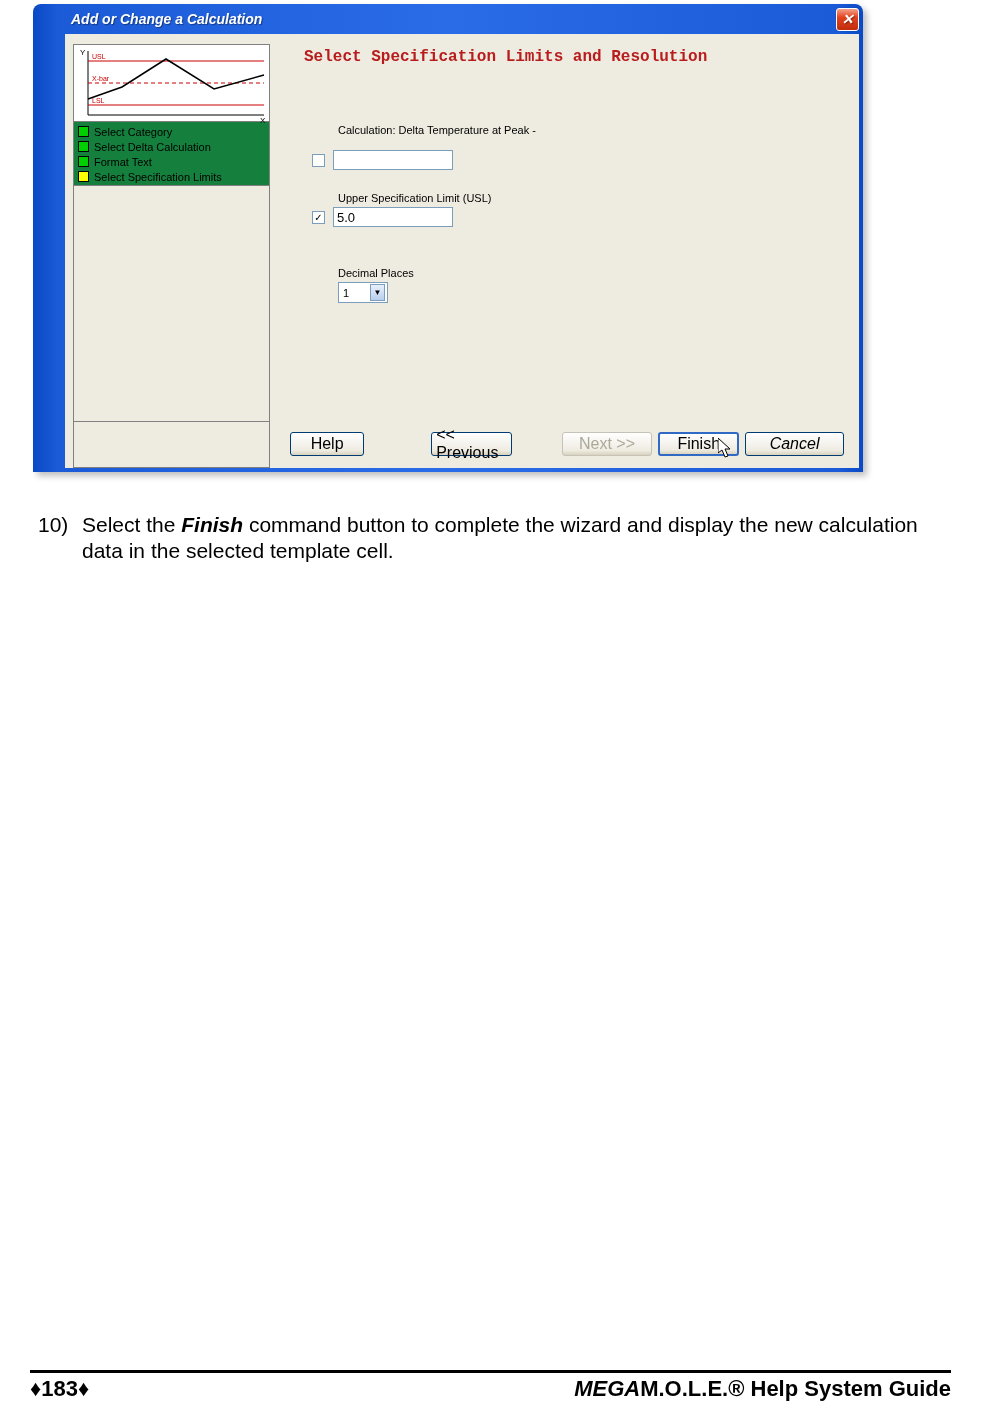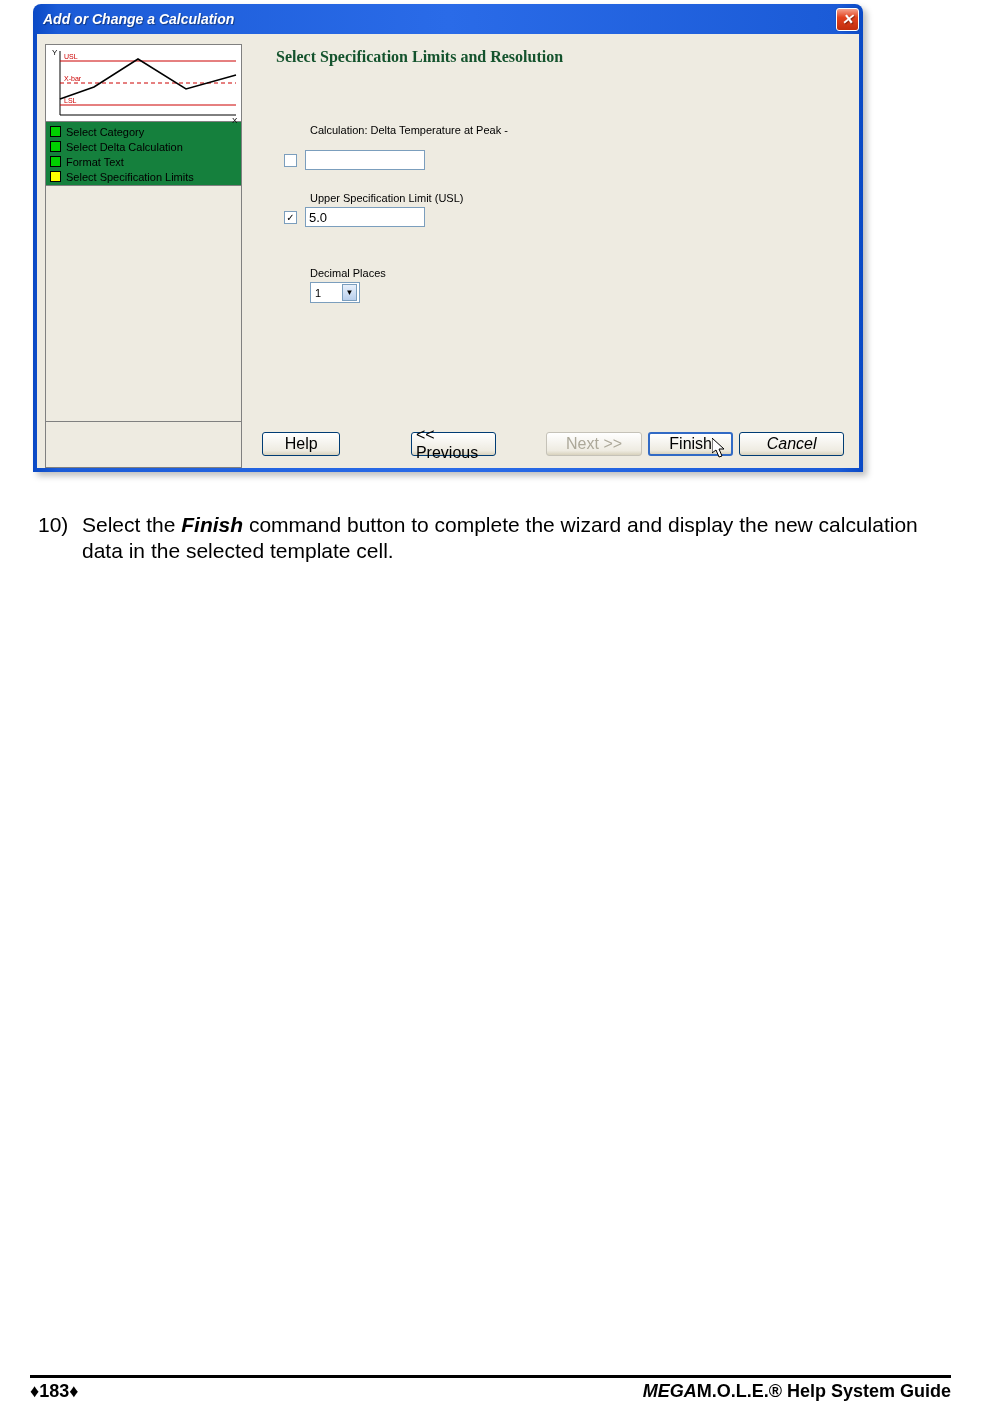--- a/index.html
+++ b/index.html
@@ -15,20 +15,21 @@
   .page {
     padding: 4px 30px 0 33px;
   }
   .dialog-outer {
     width: 830px;
     background: #1b5bd7;
     background: linear-gradient(to right, #0a49c5 0%, #1b5bd7 3%, #2a6be8 50%, #1b5bd7 97%, #0a49c5 100%);
     border-radius: 8px 8px 0 0;
     box-shadow: 4px 4px 6px rgba(0,0,0,0.25);
     padding-bottom: 4px;
+    padding-left: 28px;
   }
   .titlebar {
     height: 30px;
     display: flex;
     align-items: center;
     padding: 0 4px 0 10px;
     color: #fff;
     font-weight: bold;
     font-size: 14px;
     font-style: italic;
@@ -103,24 +104,24 @@
     height: 46px;
     border: 1px solid #808080;
     border-top: none;
   }
   .right-col {
     flex: 1;
     padding: 0 10px 0 10px;
     position: relative;
   }
   .heading {
-    font-family: Liberation Serif, serif;
+    font-family: Liberation Mono, monospace;
     font-size: 16px;
     font-weight: bold;
-    color: #14532d;
+    color: #b91c1c;
     padding: 4px 0 0 22px;
   }
   .content-pane {
     margin-top: 58px;
     padding-left: 30px;
     font-size: 11px;
     color: #000;
   }
   .calc-line { margin-bottom: 14px; padding-left: 26px; }
   .field {
@@ -218,21 +219,21 @@
   .page-footer {
     position: absolute;
     bottom: 22px;
     left: 30px;
     right: 30px;
     border-top: 3px solid #000;
     padding-top: 3px;
     display: flex;
     justify-content: space-between;
     font-family: Arial, Helvetica, sans-serif;
-    font-size: 18px;
+    font-size: 22px;
     font-weight: bold;
     margin-top: 40px;
   }
   .footer-left { }
   .footer-right { }
   .footer-right .brand { font-style: italic; }
 </style>
 </head>
 <body>
 

